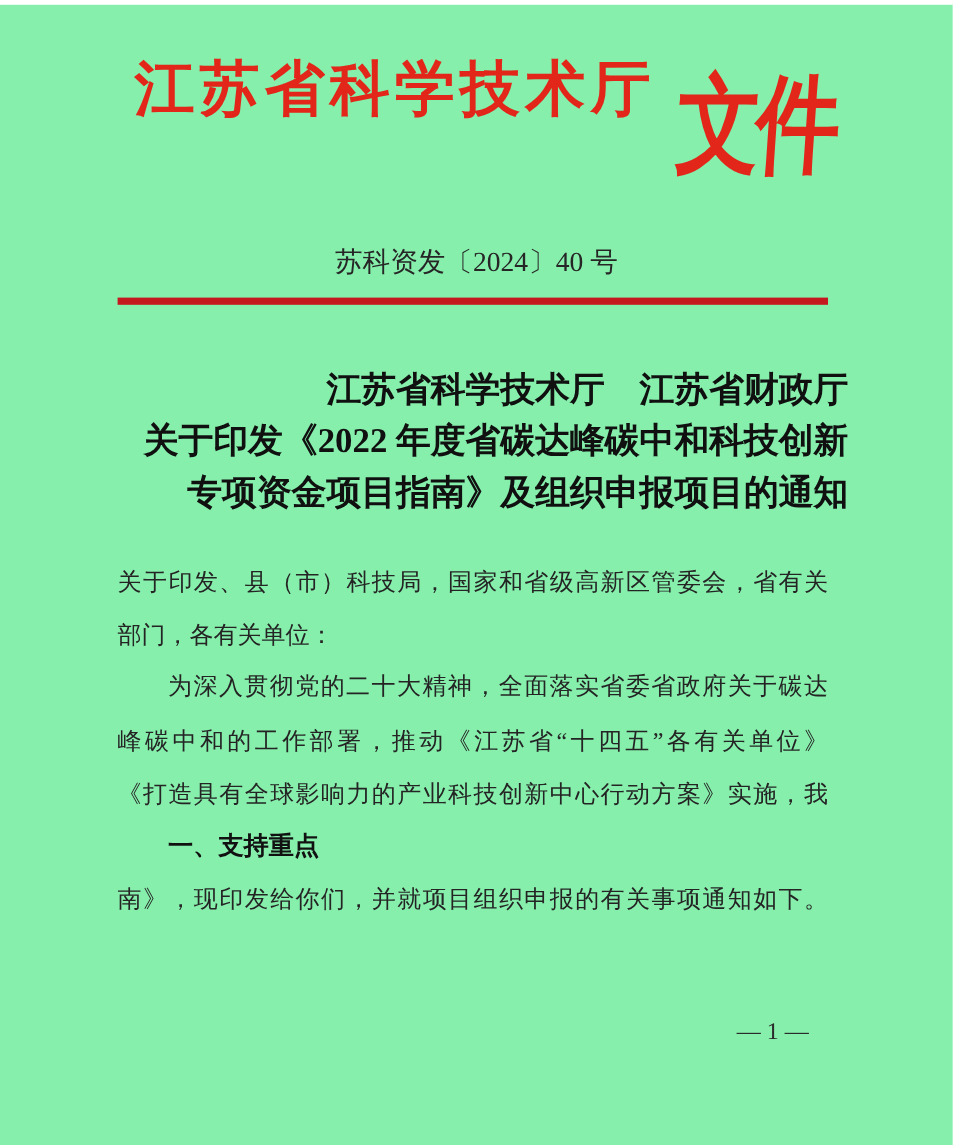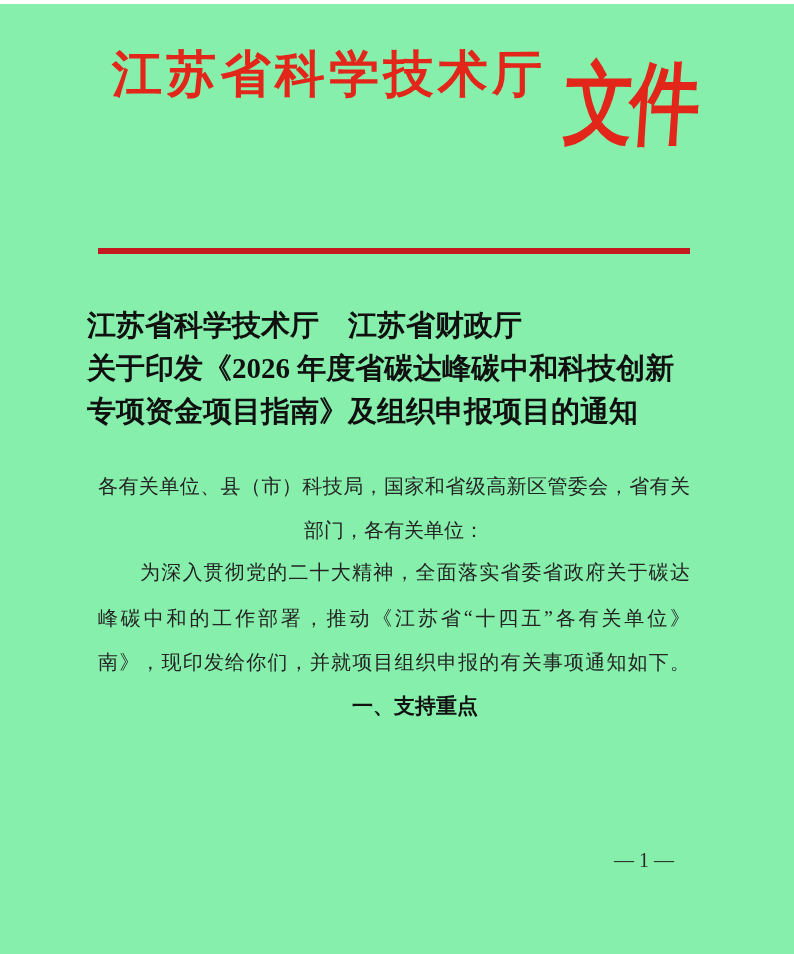--- a/index.html
+++ b/index.html
@@ -67,40 +67,40 @@
     height: 6px;
     background: var(--rule-red, #c41a1f);
   }
 
   
   .doc-title {
     position: absolute;
     top: 300px;
     left: 87px;
     width: 620px;
-    text-align: left;
+    text-align: right;
     font-weight: bold;
     font-size: 29px;
     line-height: 43px;
     color: #101010;
   }
 
   
   .body-block {
     position: absolute;
     top: 460px;
     left: 98px;
     width: 592px;
     font-size: 20px;
     color: #242424;
   }
   .body-line {
     height: 44px;
     line-height: 44px;
-    text-align: center;
+    text-align: left;
     white-space: nowrap;
   }
   .body-line.justify {
     white-space: normal;
     text-align: justify;
     text-align-last: justify;
     overflow: hidden;
   }
   .body-line.indent {
     text-indent: 42px;
@@ -131,36 +131,38 @@
 <body>
 
 <div class="page">
 
   <div class="agency-block">
     <div class="agency-line">江苏省科学技术厅</div>
   </div>
 
   <div class="doc-type">文件</div>
 
+  <div class="doc-number">苏科资发〔2024〕40 号</div>
 
   <div class="red-rule"></div>
 
   <div class="doc-title">
     <div>江苏省科学技术厅　江苏省财政厅</div>
-    <div>关于印发《2026 年度省碳达峰碳中和科技创新</div>
+    <div>关于印发《2022 年度省碳达峰碳中和科技创新</div>
     <div>专项资金项目指南》及组织申报项目的通知</div>
   </div>
 
   <div class="body-block">
-    <div class="body-line justify">各有关单位、县（市）科技局，国家和省级高新区管委会，省有关</div>
+    <div class="body-line justify">关于印发、县（市）科技局，国家和省级高新区管委会，省有关</div>
     <div class="body-line">部门，各有关单位：</div>
 
     <div class="body-line justify indent">为深入贯彻党的二十大精神，全面落实省委省政府关于碳达</div>
     <div class="body-line justify">峰碳中和的工作部署，推动《江苏省“十四五”各有关单位》</div>
+    <div class="body-line justify">《打造具有全球影响力的产业科技创新中心行动方案》实施，我</div>
+    <div class="body-line heading indent">一、支持重点</div>
+
     <div class="body-line justify">南》，现印发给你们，并就项目组织申报的有关事项通知如下。</div>
-
-    <div class="body-line heading indent">一、支持重点</div>
 
   </div>
 
   <div class="page-footer">— 1 —</div>
 
 </div>
 
 </body></html>

